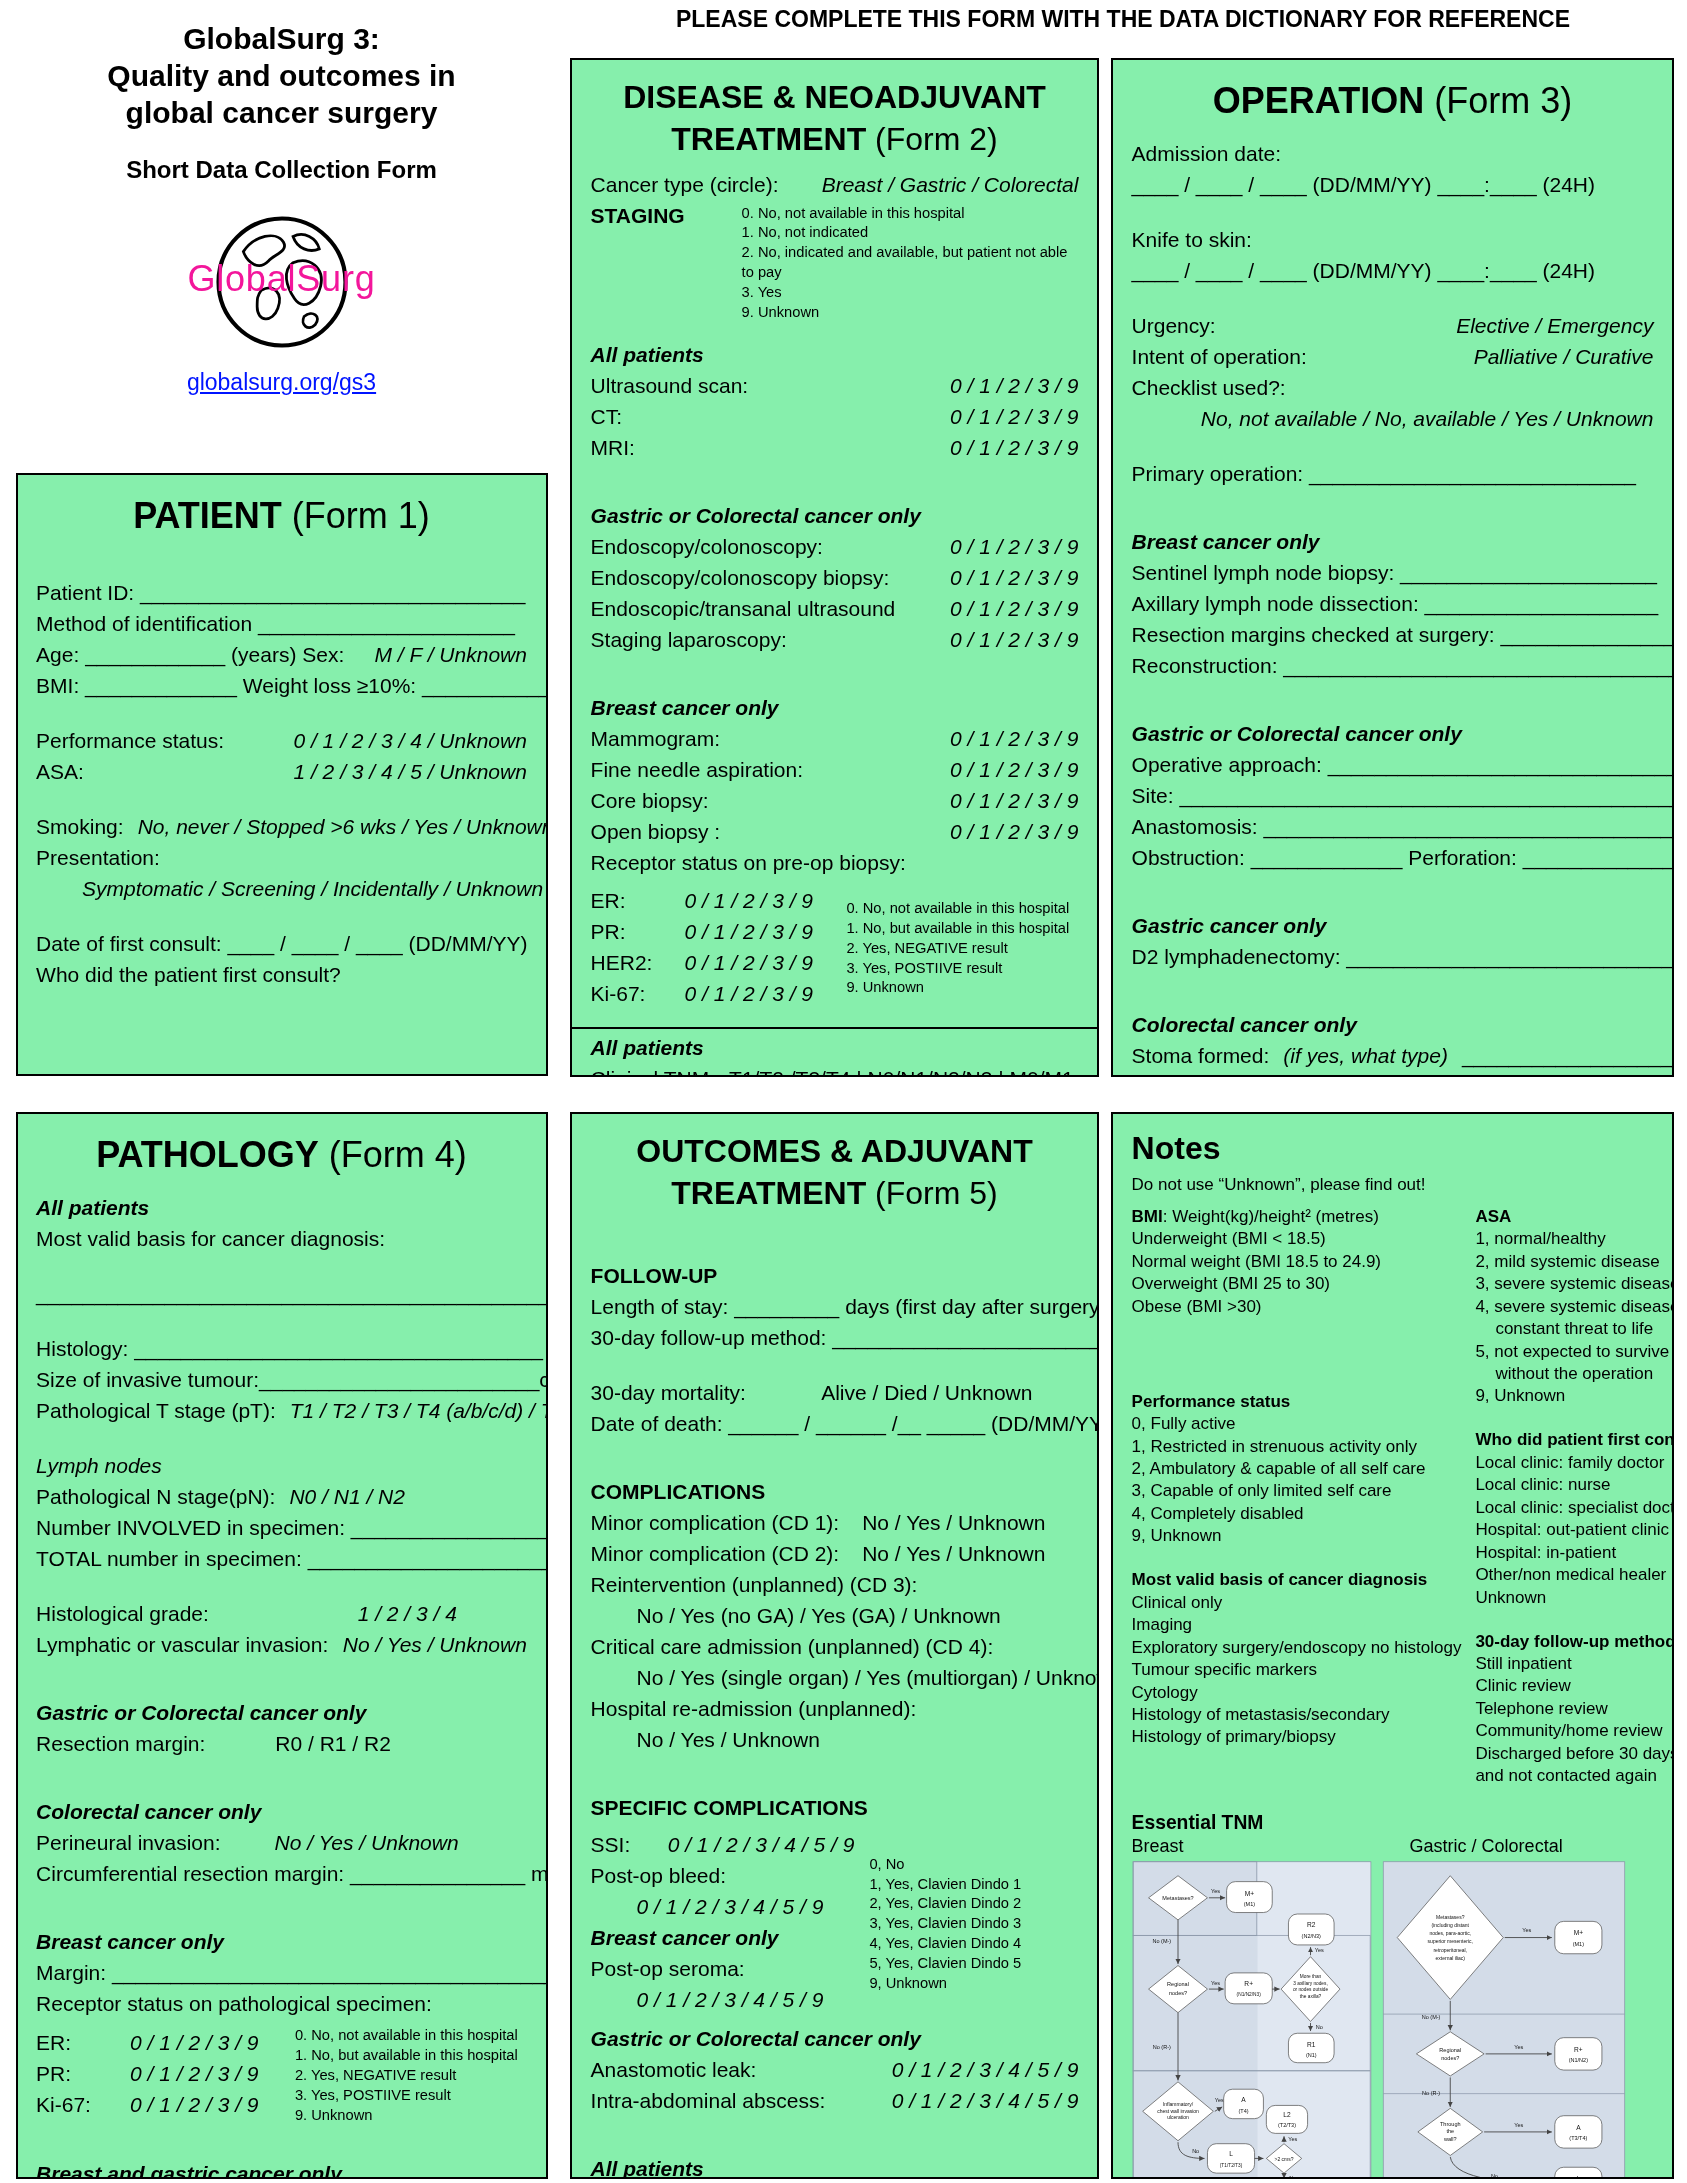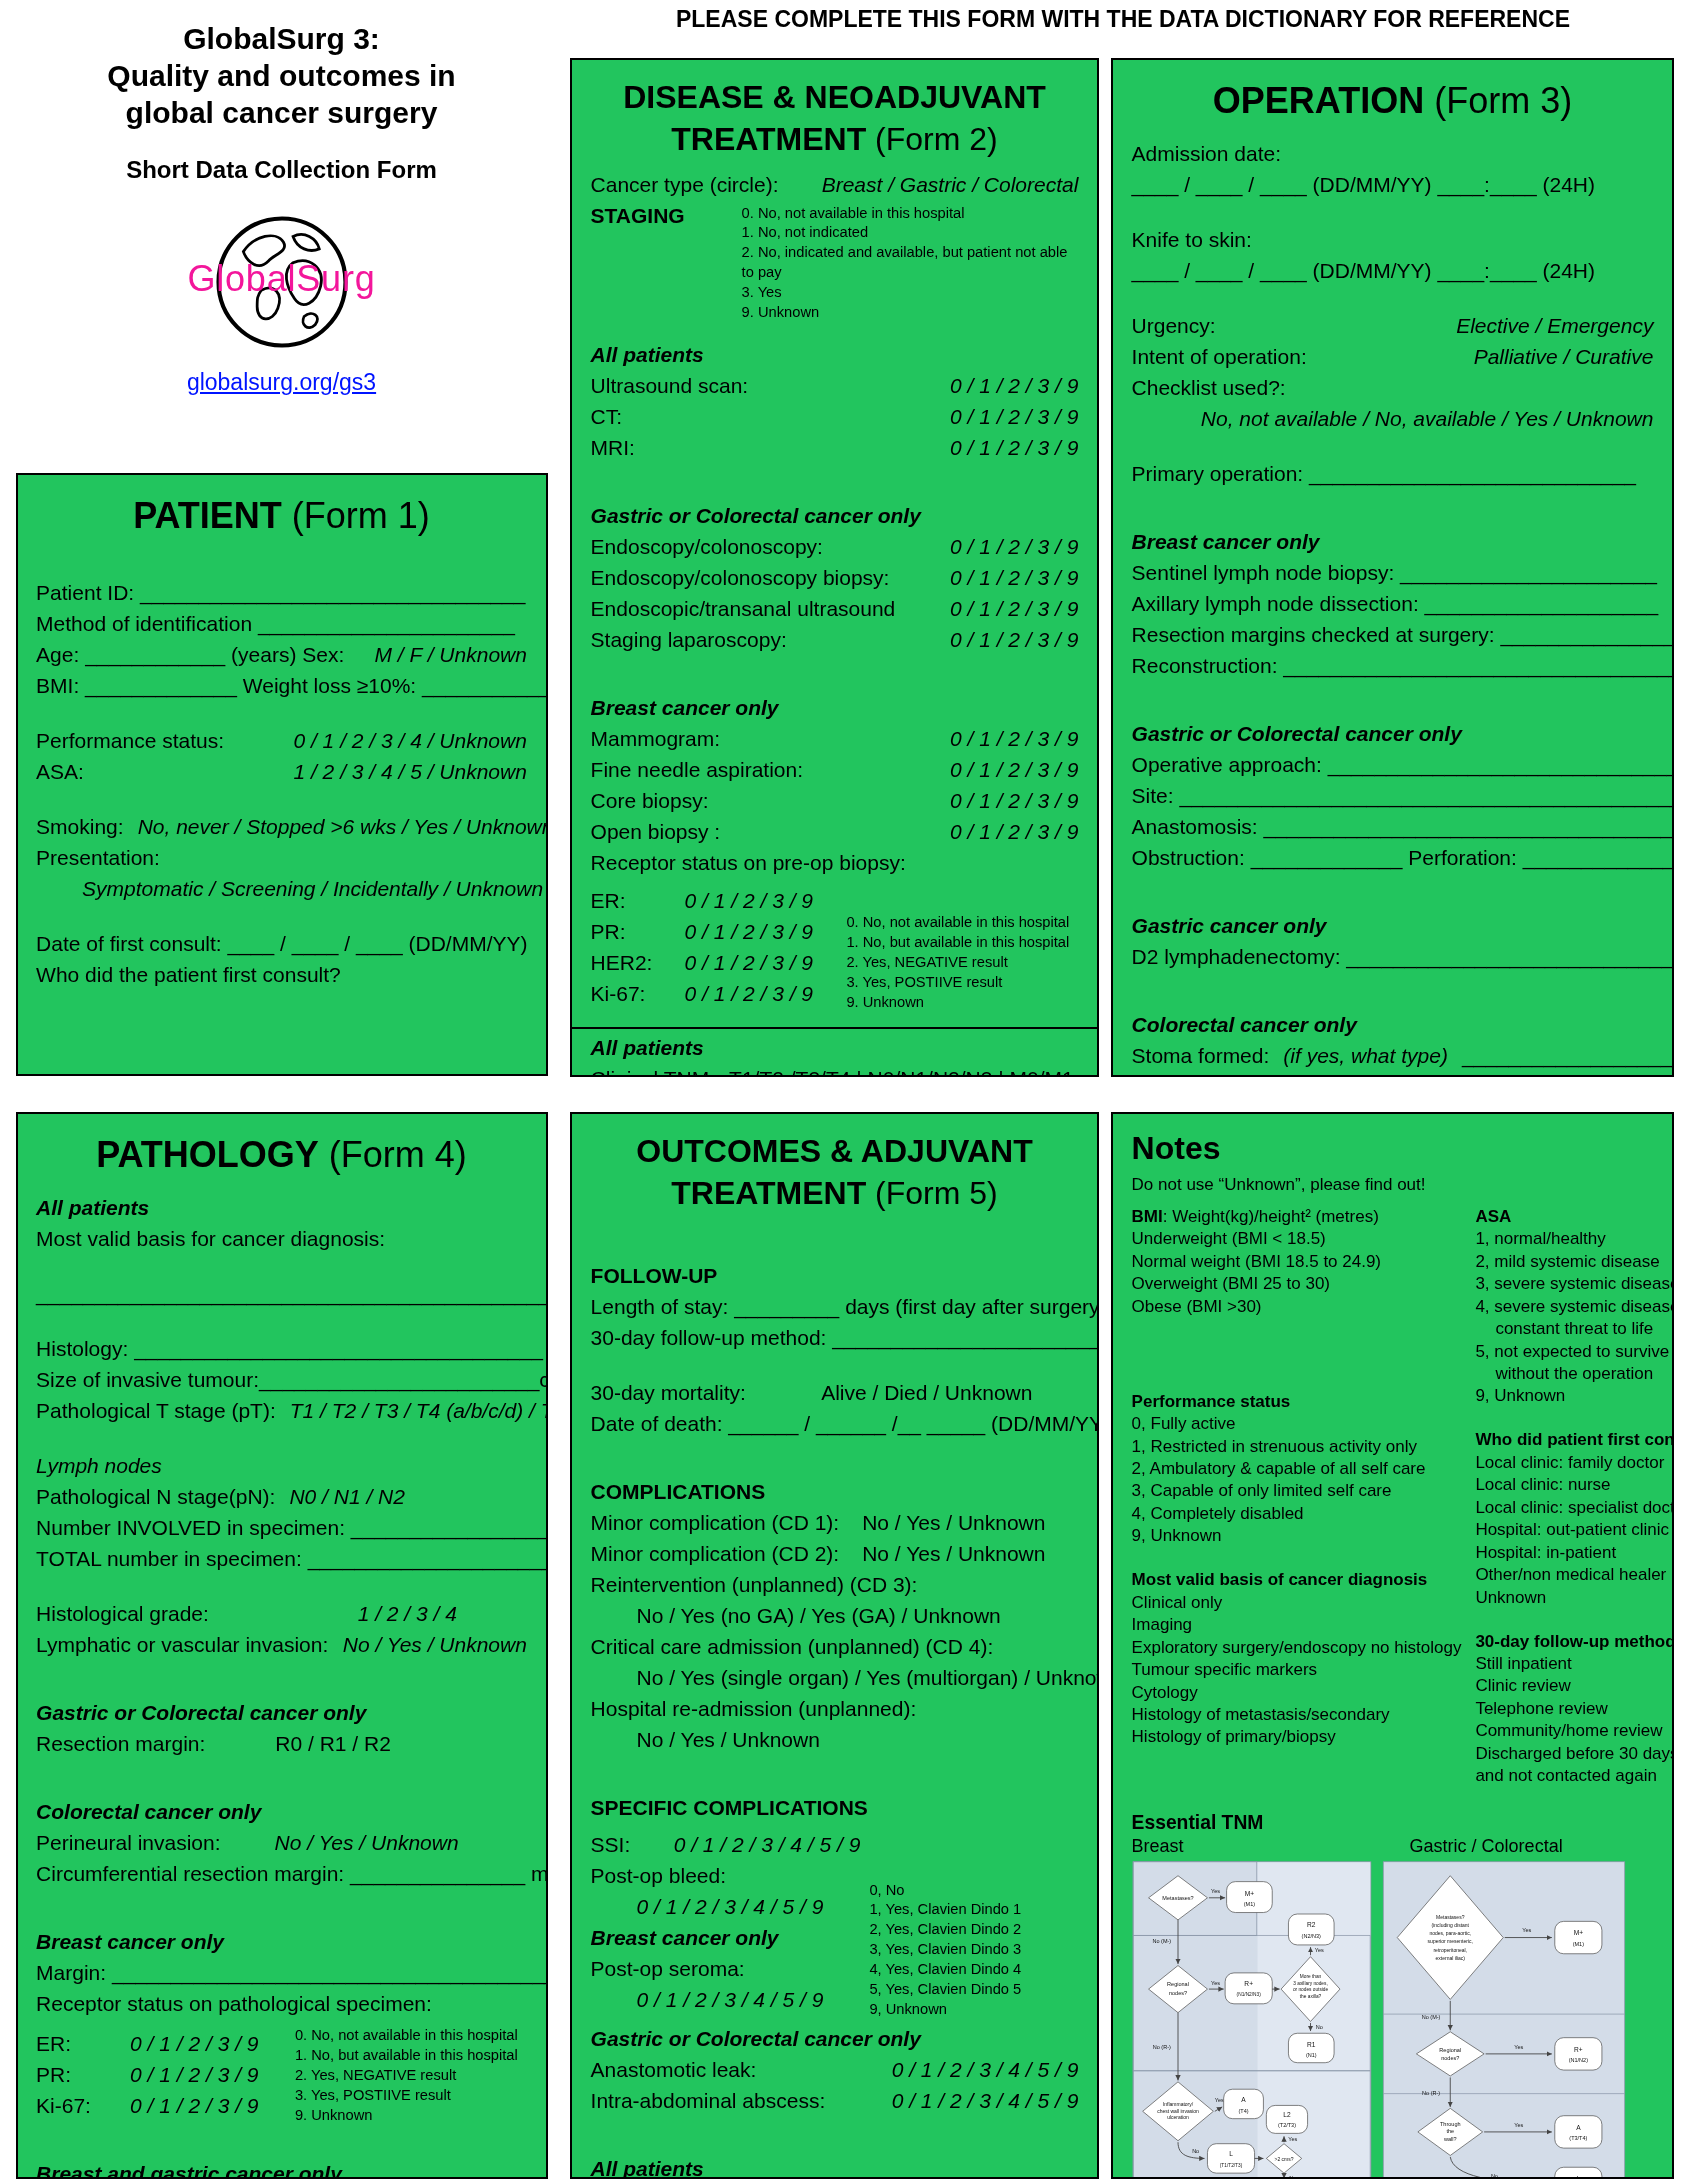--- a/index.html
+++ b/index.html
@@ -6,21 +6,21 @@
   body{width:1688px;height:2183px;position:relative;font-family:"Liberation Sans",sans-serif;color:#000}
   .banner{position:absolute;left:574px;top:6.2px;width:1098px;text-align:center;font-size:23px;font-weight:bold}
   .masthead{position:absolute;left:15.5px;top:20px;width:532px;text-align:center}
   .mh1{font-size:30px;font-weight:bold;line-height:1.24}
   .mh2{font-size:24px;font-weight:bold;margin-top:24px}
   .logo-wrap{position:relative;height:144px;margin-top:29px}
   .globe{height:138px}
   .logo-text{position:absolute;top:45px;left:50%;transform:translateX(-50%);font-size:36px;font-weight:normal;color:#f3169b;letter-spacing:0.8px}
   .site-link{font-size:23px;color:#0014ff;text-decoration:underline;display:inline-block;margin-top:12.4px;cursor:pointer}
 
-  .box{position:absolute;border:2.3px solid #000;background:#22c55e;padding:15.5px 18.6px;box-sizing:border-box;overflow:hidden}
+  .box{position:absolute;border:2.3px solid #000;background:#86efac;padding:15.5px 18.6px;box-sizing:border-box;overflow:hidden}
   .f1{left:15.5px;top:473px;width:532px;height:603px}
   .f4{left:15.5px;top:1112px;width:532px;height:1067px}
   .f2{left:570px;top:58px;width:529px;height:1019px}
   .f5{left:570px;top:1112px;width:529px;height:1067px}
   .f3{left:1111px;top:58px;width:563px;height:1019px}
   .nbox{left:1111px;top:1112px;width:563px;height:1067px}
 
   .btitle{font-size:36px;text-align:center;margin:4.6px 0 20px}
   .btitle2{font-size:32px;font-weight:bold;text-align:center;line-height:1.3;margin:1.5px 0 12.4px}
   .b{font-weight:bold}
@@ -31,21 +31,21 @@
   .line{font-size:21px;margin:7px 0;white-space:nowrap}
   .opt{font-style:italic}
   .sec{font-size:21px;font-weight:bold;font-style:italic;margin:20px 0 6.2px}
   .it{font-style:italic}
   .hd{font-size:21px;font-weight:bold;margin:20px 0 6.2px}
   .small{font-size:14.7px;line-height:1.35}
   .gap{height:17px}
   .gap-xl{height:60px}
   .indent{padding-left:46px}
   .divider{border-top:2.3px solid #000;margin:14px -18.6px 7.7px}
-  .with-note{display:flex;gap:9px;align-items:flex-end}
+  .with-note{display:flex;gap:15px;align-items:center}
   .wn-left{flex:1 1 auto;min-width:0}
   .note{flex:0 0 232px;padding-top:3.1px}
   .lw{display:inline-block;width:80px}
   .stag{display:flex;gap:27px;margin:4.6px 0;align-items:flex-start}
   .stag .slabel{font-size:21px;font-weight:bold;flex:0 0 124px}
 
   .notes-title{font-size:32px;font-weight:bold;margin:0 0 7.7px}
   .ntxt{font-size:17px;line-height:1.32}
   .ncols{display:flex;gap:14px;margin-top:9.3px}
   .ncol-l{flex:0 0 277px}

